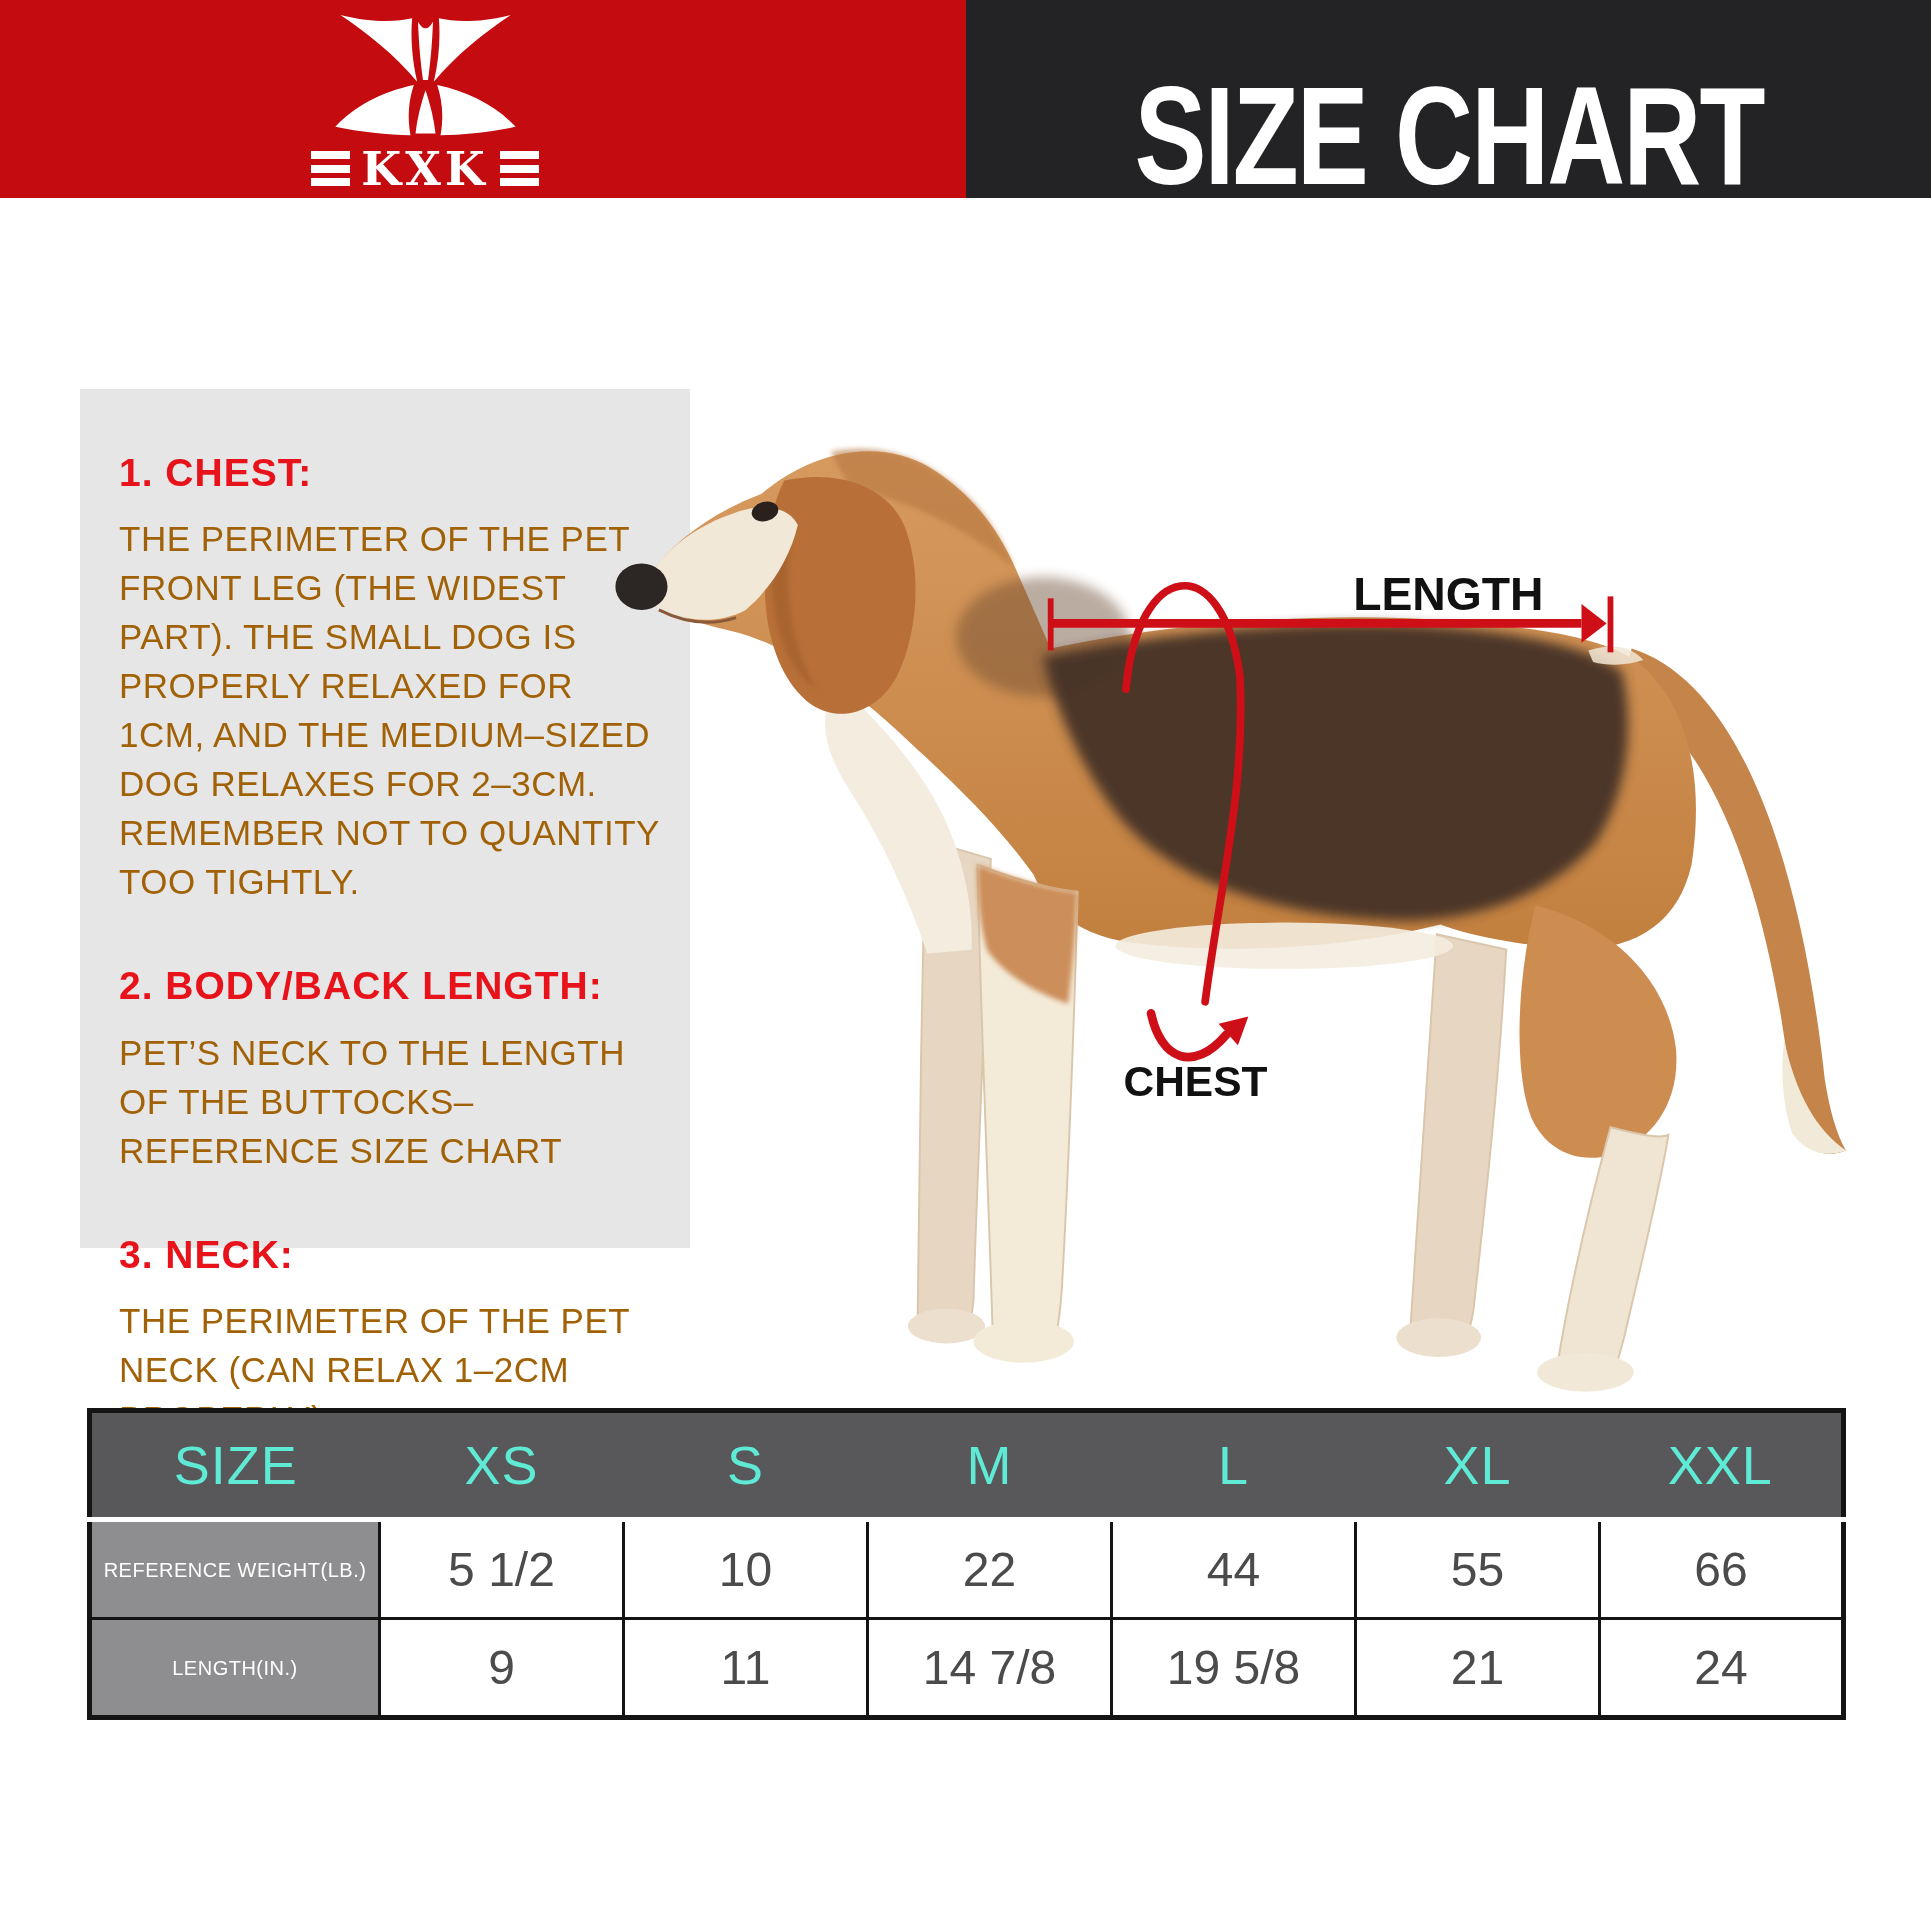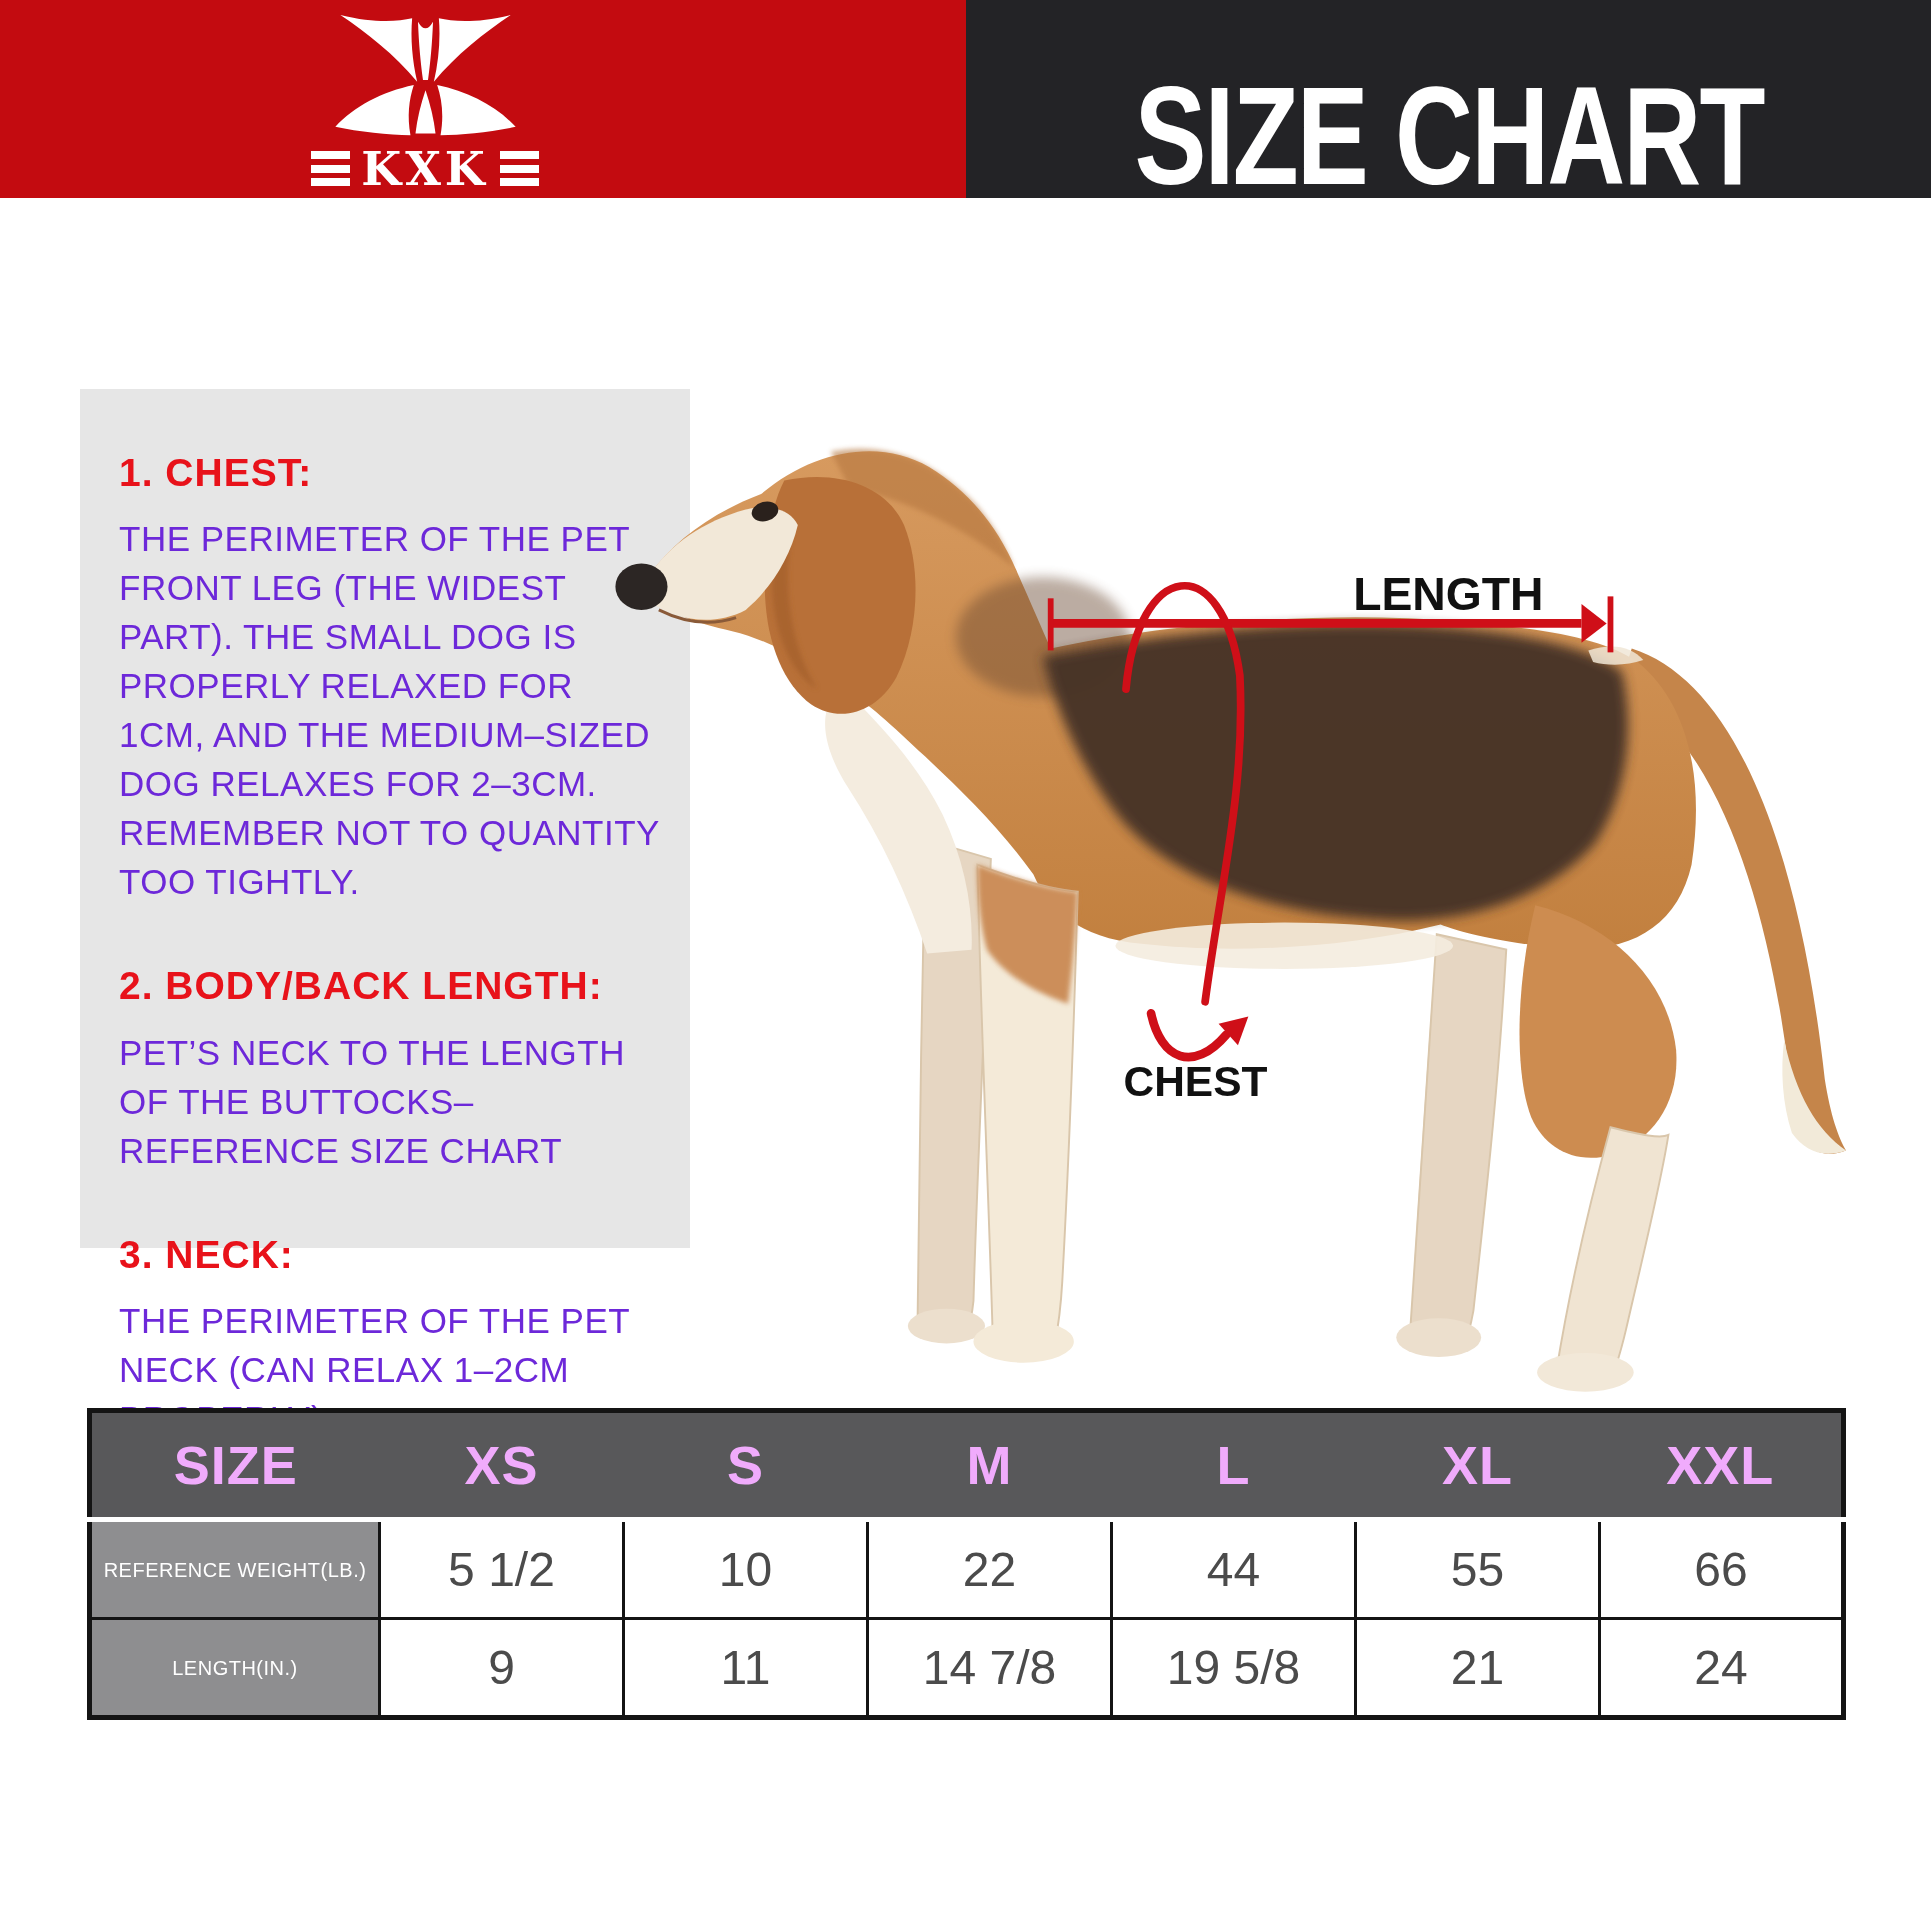--- a/index.html
+++ b/index.html
@@ -28,33 +28,33 @@
   
   .info-box{
     position:absolute;left:80px;top:389px;width:610px;height:859px;
     background:#e6e6e6;box-sizing:border-box;padding:62px 27px 16px 39px;
   }
   .section{margin-bottom:58px;}
   .section h3{
     margin:0 0 19.3px 0;color:#e8121a;font-size:39px;letter-spacing:1px;font-weight:bold;
   }
   .section p{
-    margin:0;color:#6d28d9;font-size:35px;line-height:1.40;letter-spacing:0.5px;
+    margin:0;color:#a16207;font-size:35px;line-height:1.40;letter-spacing:0.5px;
   }
   
   .dog-stage{position:absolute;left:541px;top:413px;width:1390px;height:1025px;}
   
   .size-table{
     position:absolute;left:87px;top:1408px;border-collapse:collapse;
     table-layout:fixed;width:1755px;border:5.8px solid #141414;background:#fff;
   }
   .size-table col.c0{width:290px;}
   .size-table col.cn{width:244px;}
   .size-table thead th{
-    background:#58585a;color:#f0abfc;font-weight:bold;font-size:54px;
+    background:#58585a;color:#5eead4;font-weight:normal;font-size:54px;
     height:102px;border:none;border-bottom:5.8px solid #ffffff;letter-spacing:1px;
   }
   .size-table tbody td{
     border:3.9px solid #141414;text-align:center;vertical-align:middle;height:93px;
   }
   .size-table td.rowlabel{
     background:#8e8e90;color:#ffffff;font-size:20px;line-height:1.2;letter-spacing:0.5px;
     padding:0 9.7px;
   }
   .size-table td.val{background:#ffffff;color:#4b4b4b;font-size:48px;}

